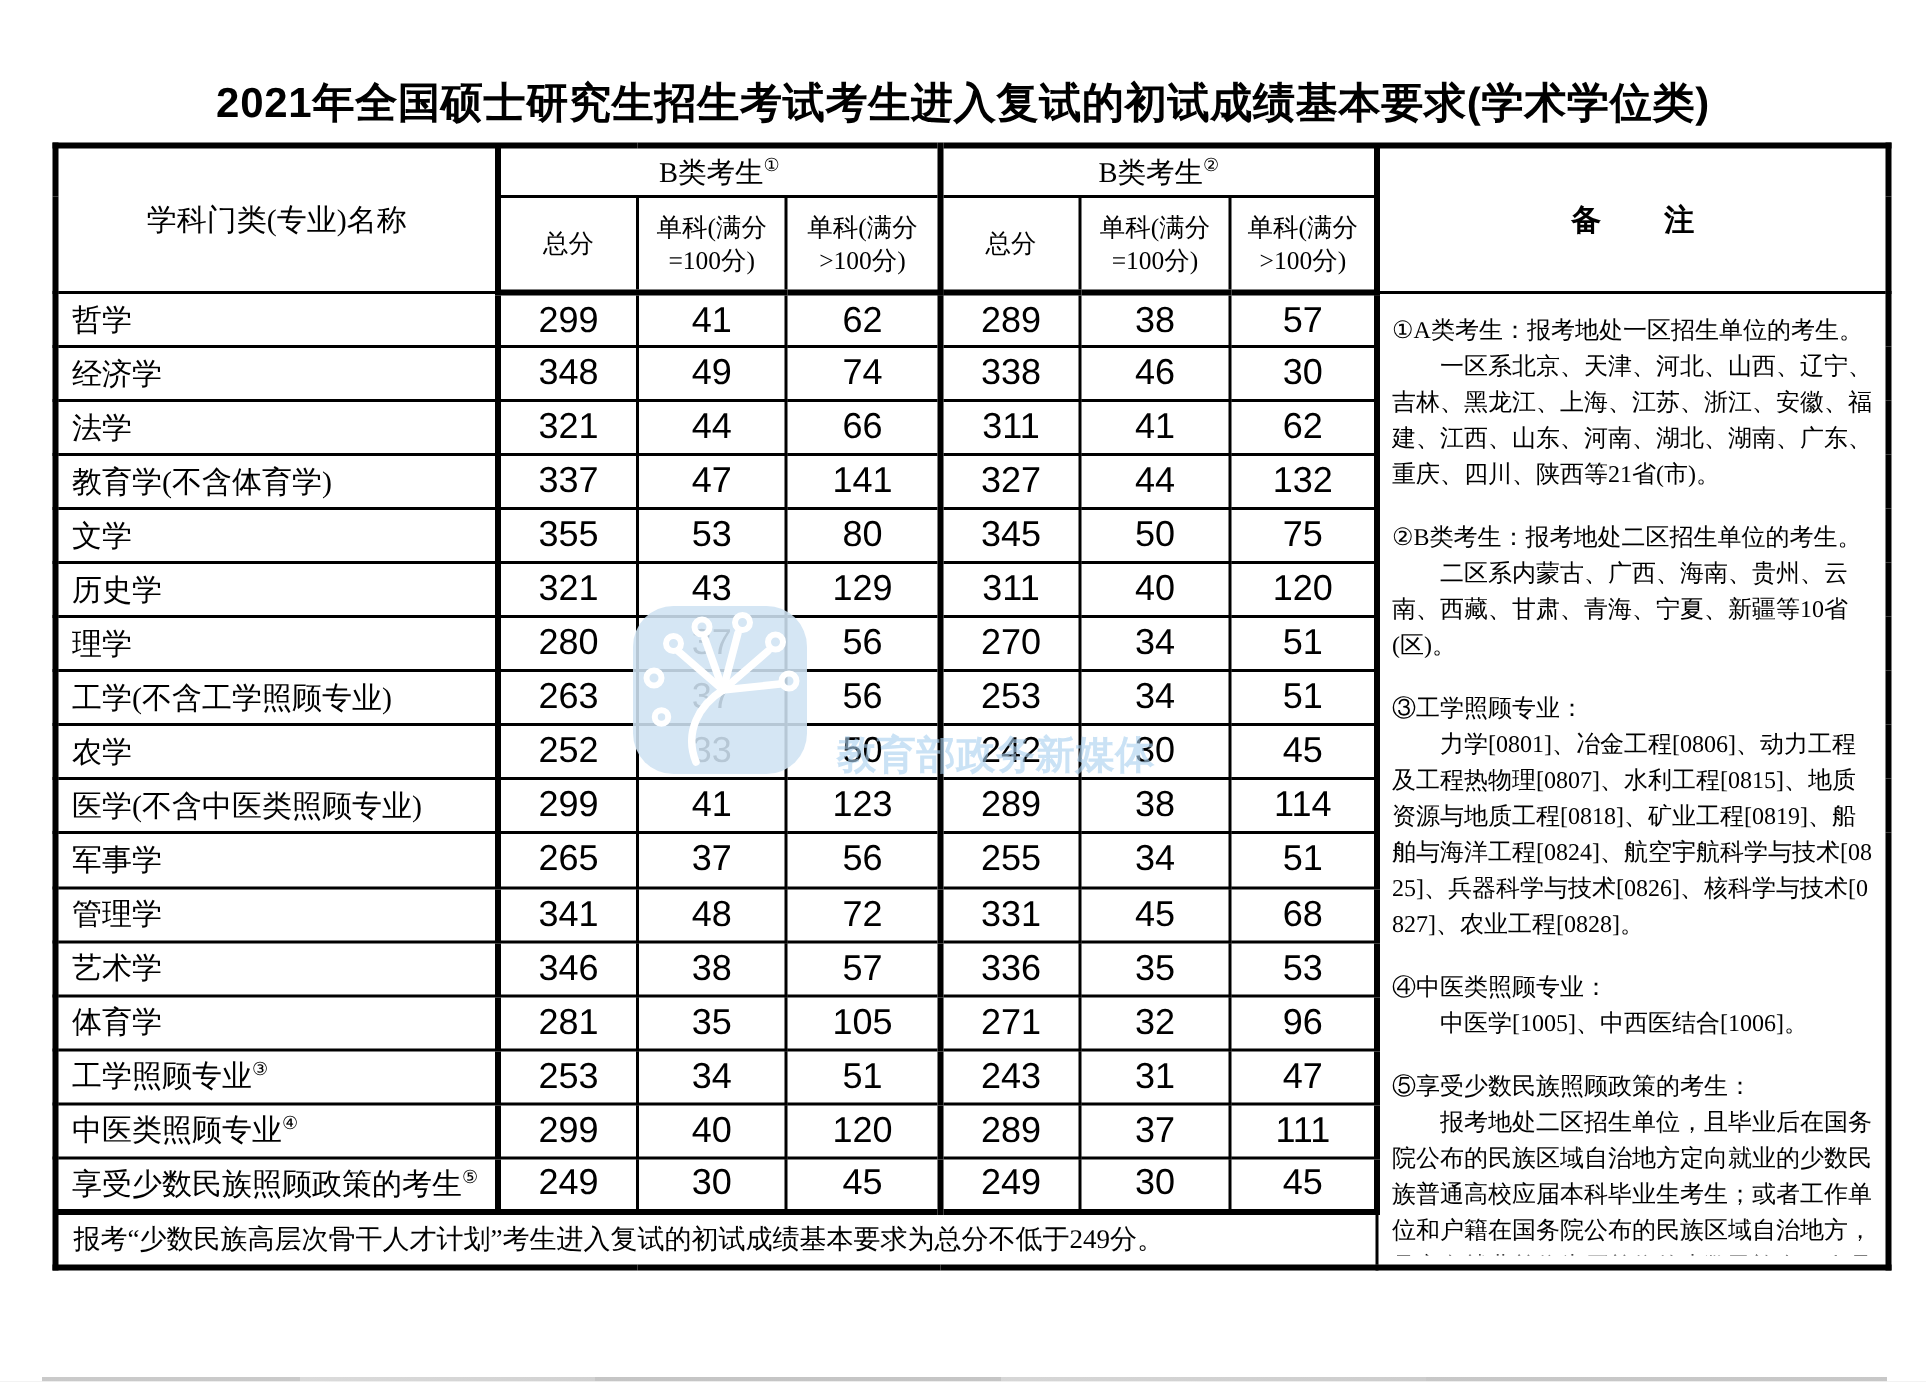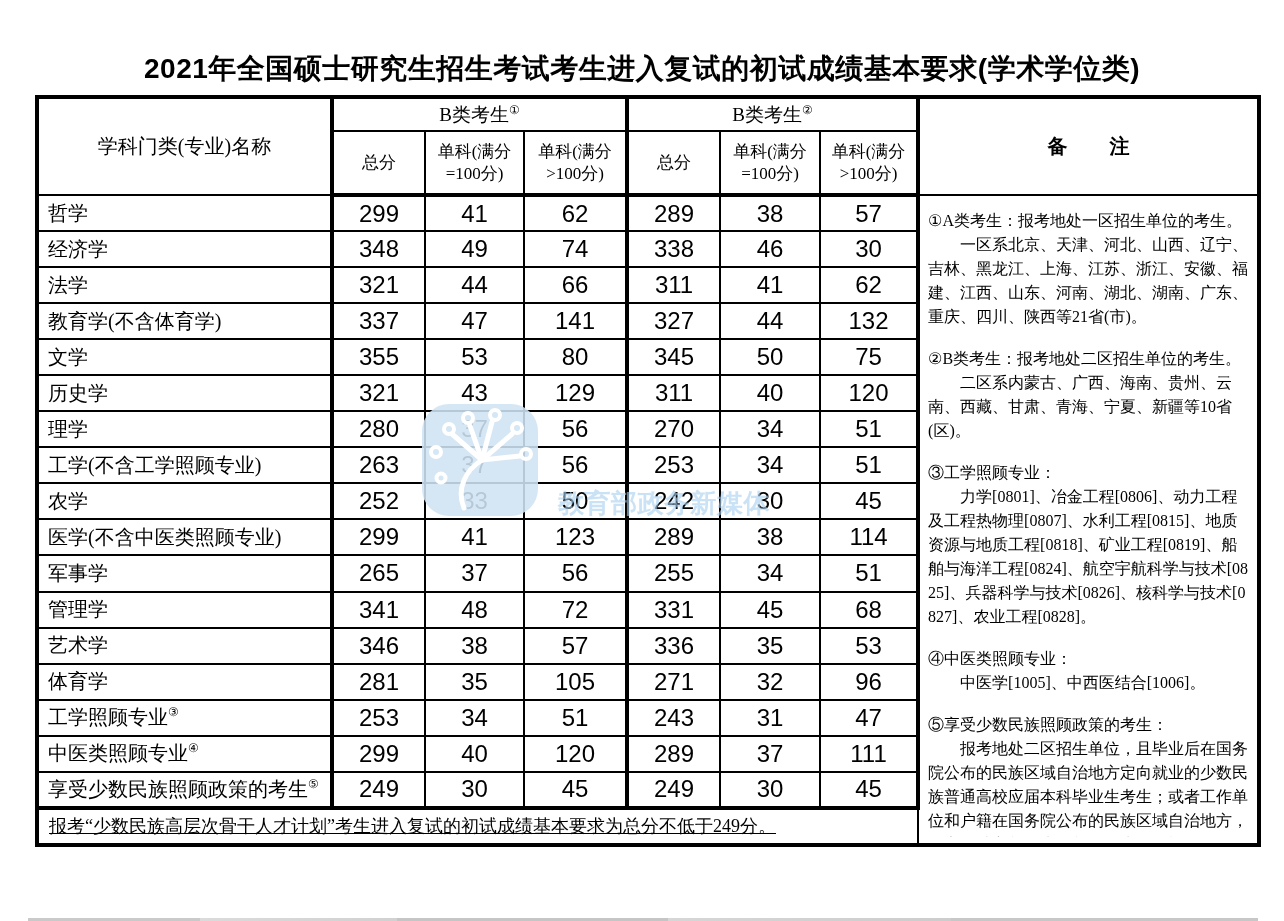--- a/index.html
+++ b/index.html
@@ -65,21 +65,20 @@
   }
   .notes-inner { height: 628px; overflow: hidden; }
   .note-block + .note-block { margin-top: 18px; }
   .note-block p { margin: 0; }
   .note-block p.note-body { text-indent: 2em; }
   .c-foot {
     border-top-width: 4px;
     text-align: left;
     padding-left: 10px;
     font-size: 18px;
-    text-decoration: underline;
   }
   
   .watermark { position: absolute; left: 0; top: 0; width: 100%; height: 100%; pointer-events: none; z-index: 5; }
   .wm-logo { position: absolute; left: 422px; top: 404px; }
   .wm-line1 {
     position: absolute; left: 555px; top: 407px;
     font-family: "Liberation Sans", "DejaVu Sans", sans-serif;
     font-size: 50px; font-weight: bold;
     color: rgba(148, 196, 233, 0.82);
     letter-spacing: 1px;

